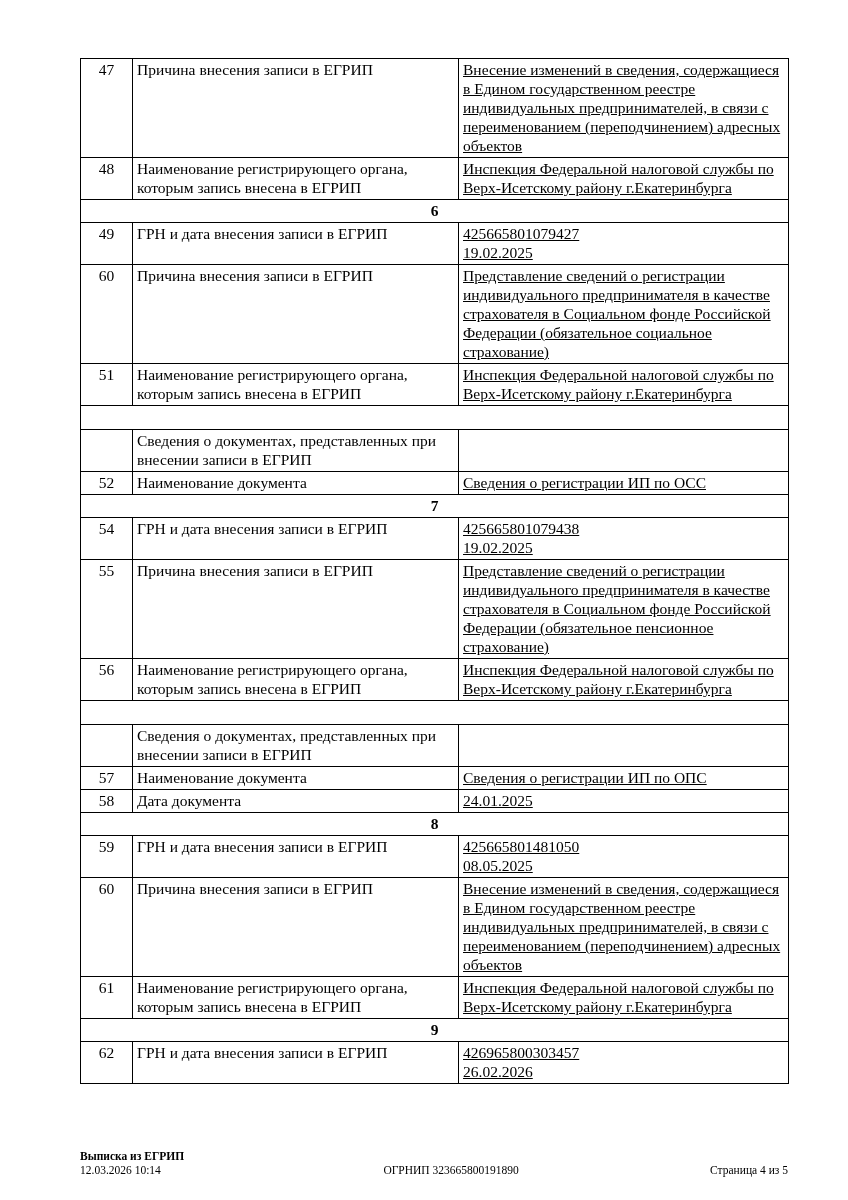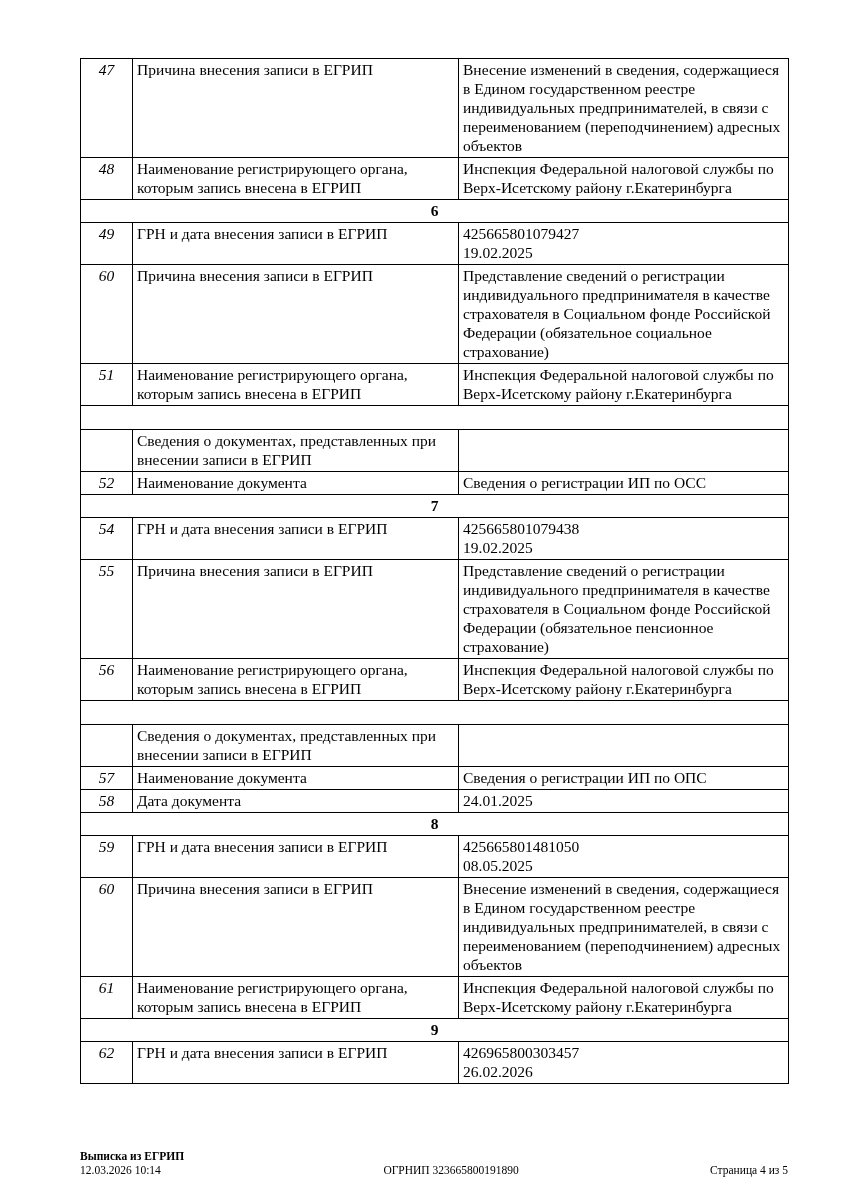--- a/index.html
+++ b/index.html
@@ -25,23 +25,23 @@
     line-height: 19px;
   }
   table.egrip-table col.c-num   { width: 52px; }
   table.egrip-table col.c-label { width: 326px; }
   table.egrip-table col.c-value { width: 330px; }
   table.egrip-table td {
     border: 1px solid #000000;
     vertical-align: top;
     padding: 1px 4px 2px 4px;
   }
-  td.num-cell { text-align: center; font-style: italic; }
+  td.num-cell { text-align: center; }
   td.label-cell { }
-  td.value-cell { white-space: pre-line; }
+  td.value-cell { white-space: pre-line; text-decoration: underline; }
   td.section-cell {
     text-align: center;
     font-weight: bold;
     height: 22px;
     padding: 1px 4px;
   }
   td.spacer-cell {
     height: 24px;
   }
   .footer {

